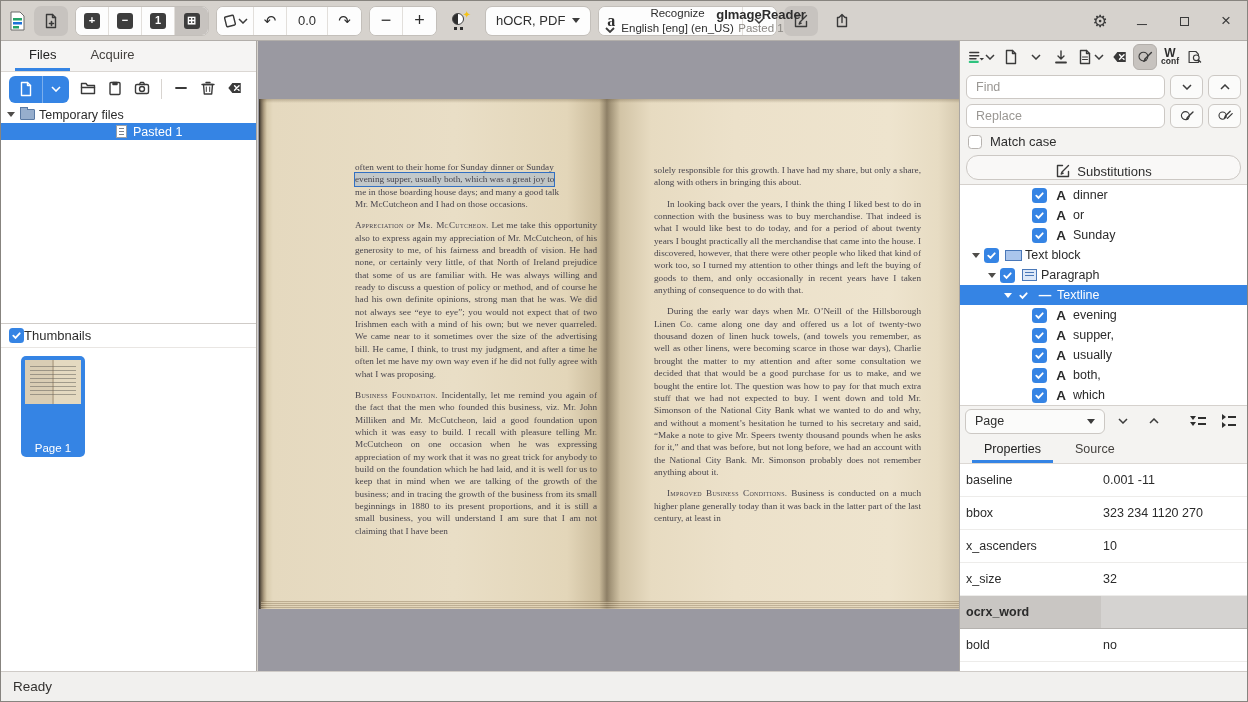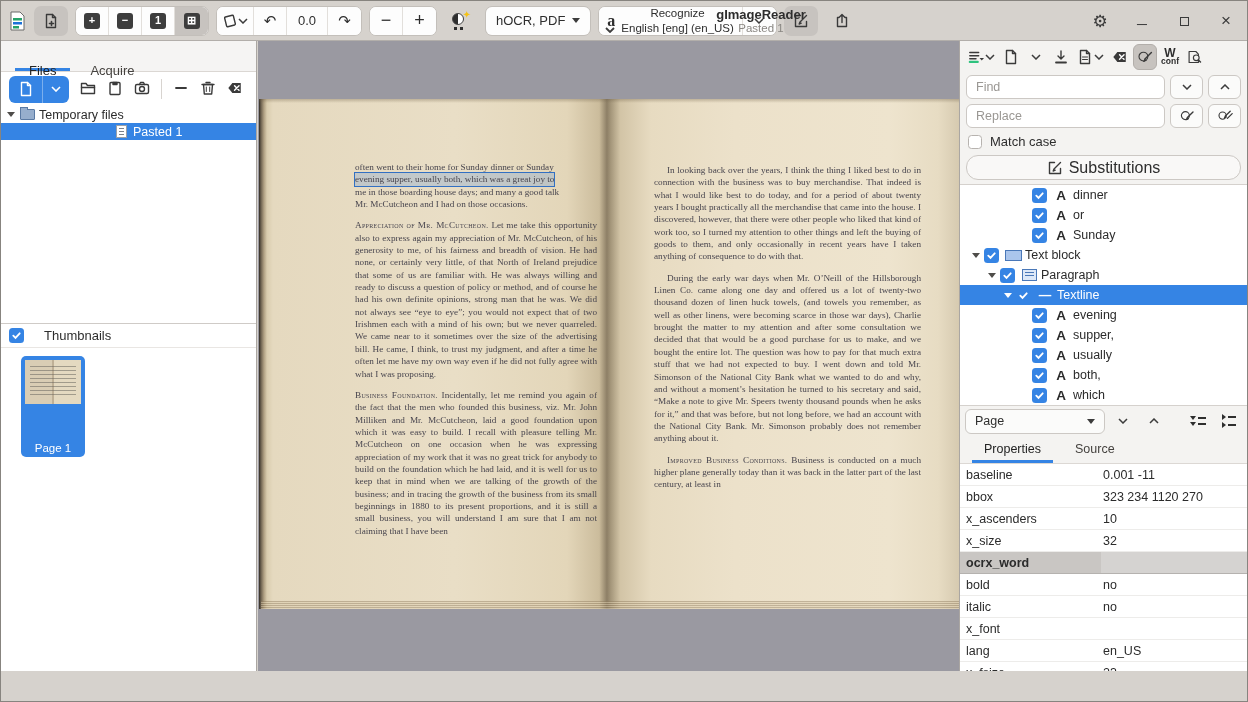--- a/index.html
+++ b/index.html
@@ -41,38 +41,38 @@
   
   .ctl-icon { position:relative; width:18px; height:18px; }
   .ctl-circle { position:absolute; left:0; top:1px; width:12px; height:12px; border-radius:50%; border:1px solid #444; background:linear-gradient(90deg,#2e2e2e 50%,#fff 50%); }
   .ctl-star { position:absolute; right:-1px; top:-3px; color:#f5c211; font-size:10px; }
   .ctl-d1,.ctl-d2 { position:absolute; width:3px; height:3px; background:#2e2e2e; bottom:0; }
   .ctl-d1 { left:2px; } .ctl-d2 { left:8px; }
 
   
   .sidebar { position:absolute; left:0; top:40px; width:256px; bottom:30px; background:#fff; border-right:1px solid #aaa6a2; }
   .side-tabs { height:31px; background:#f5f4f3; border-bottom:1px solid #dbd7d3; display:flex; padding-left:14px; gap:6px; }
-  .stab { padding:22px 14px 4px; font-size:13px; color:#45423f; border-bottom:3px solid transparent;text-align:right; }
+  .stab { padding:6px 14px 4px; font-size:13px; color:#45423f; border-bottom:3px solid transparent;text-align:right; }
   .stab.active { color:#232323; border-bottom-color:#3584e4; }
   .side-toolbar { height:34px; display:flex; align-items:center; padding:0 8px; gap:11px; }
   .bluesplit { display:flex; height:27px; border-radius:6px; overflow:hidden; background:#3584e4; color:#fff; }
   .bs-main { width:34px; display:flex; align-items:center; justify-content:center; border-right:1px solid rgba(255,255,255,.35); }
   .bs-arrow { width:26px; display:flex; align-items:center; justify-content:center; }
   .bs-arrow .chev { color:#fff; }
   .bluesplit svg.ic { stroke:#fff; }
   .sep-v { width:1px; height:20px; background:#d8d4d0; }
   .srow { height:17px; display:flex; align-items:center; font-size:12.5px; color:#2b2b2b; }
   .srow .tri { width:0; height:0; border-left:4px solid transparent; border-right:4px solid transparent; border-top:5px solid #4f4d4a; margin:0 5px 0 6px; }
   .srow.selected { background:#3584e4; color:#fff; }
   .folder-ic { width:15px; height:11px; background:#96aecd; border:1px solid #5a7aa4; border-radius:1px; position:relative; margin-right:4px; }
   .folder-ic::before { content:""; position:absolute; left:-1px; top:-3px; width:6px; height:2px; background:#96aecd; border:1px solid #5a7aa4; border-bottom:none; }
   .page-ic { width:11px; height:13px; background:#fff; border:1px solid #9aa0a8; position:relative; margin:0 6px 0 115px; }
   .page-ic::before { content:""; position:absolute; inset:2px 2px 2px 2px; background:repeating-linear-gradient(#7c828a 0 1px,transparent 1px 3px); }
   .thumbs-block { position:absolute; left:0; right:0; top:282px; border-top:1px solid #cfcbc7; }
-  .thumb-head { height:24px; display:flex; align-items:center; gap:20px; padding-left:8px; border-bottom:1px solid #e9e6e3; background:#fff; font-size:13px; }
+  .thumb-head { height:24px; display:flex; align-items:center; gap:0; padding-left:8px; border-bottom:1px solid #e9e6e3; background:#fff; font-size:13px; }
   .thumb-tile { margin:8px 0 0 20px; width:64px; background:#3584e4; border-radius:5px; padding:4px 4px 2px; }
   .thumb-img { width:56px; height:44px; background:linear-gradient(90deg,#d9cdb4 0 48%,#bfb096 48% 52%,#e4d9c0 52% 100%); position:relative; }
   .thumb-img::before { content:""; position:absolute; inset:6px 5px; background:repeating-linear-gradient(#6a675f 0 1px,transparent 1px 4px); opacity:.55; }
   .thumb-cap { text-align:center; color:#fff; font-size:11.5px; padding:2px 0 1px;margin-top:36px; }
 
   
   .cb { width:15px; height:15px; border-radius:3.5px; background:#3584e4; display:flex; align-items:center; justify-content:center; flex:none; }
   .cb svg { width:11px; height:11px; }
   .cb.un { background:#fff; border:1px solid #b7b3af; }
 
@@ -103,21 +103,21 @@
   .rtb.pressed { background:#c7c3bf; border:1px solid #b2aeaa; }
   .wconf { line-height:.8; text-align:center; font-weight:bold; }
   .wconf .w1 { font-size:12px; display:block; }
   .wconf .w2 { font-size:8.5px; display:block; }
   .frow { display:flex; gap:5px; margin:2px 6px 3px; }
   .finput { flex:1; height:24px; border:1px solid #ccc8c4; border-radius:6px; background:#fff; padding:0 9px; font-size:12.5px; font-family:"Liberation Sans",sans-serif; color:#4d7c0f; }
   .finput::placeholder { color:#9a9793; }
   .sbtn { width:33px; height:24px; background:#fbfbfa; border:1px solid #ccc8c4; border-radius:6px; display:flex; align-items:center; justify-content:center; flex:none; }
   .mcrow { display:flex; align-items:center; gap:8px; margin:3px 0 3px 8px; font-size:13px; }
   .mcrow .cb { width:14px; height:14px; }
-  .substbtn { margin:3px 6px 4px; height:25px; background:#f9f8f7; border:1px solid #ccc8c4; border-radius:12px; display:flex; align-items:center; justify-content:center; gap:6px; font-size:16px; }
+  .substbtn { margin:3px 6px 4px; height:25px; background:#f9f8f7; border:1px solid #ccc8c4; border-radius:12px; display:flex; align-items:flex-end; justify-content:center; gap:6px; font-size:13px; }
   .tree2 { height:222px; background:#fff; border-top:1px solid #d5d1cd; border-bottom:1px solid #d5d1cd; overflow:hidden; }
   .trow { height:20px; display:flex; align-items:center; font-size:12.5px; color:#2b2b2b; }
   .trow .tri2 { width:0; height:0; border-left:4px solid transparent; border-right:4px solid transparent; border-top:5px solid #4f4d4a; margin-right:4px; flex:none; }
   .trow.noexp .tri2 { visibility:hidden; }
   .trow .cb { margin-right:5px; }
   .trow.selected { background:#3584e4; color:#fff; }
   .trow.selected .tri2 { border-top-color:#fff; }
   .ic-slot { width:18px; display:flex; align-items:center; justify-content:center; margin-right:3px; flex:none; }
   .ic-t { display:none; }
   .trow.t-word .ic-word { display:block; font-weight:bold; font-size:13.5px; font-family:"Liberation Sans",sans-serif; }
@@ -131,21 +131,21 @@
   .flatbtn { width:26px; height:24px; display:flex; align-items:center; justify-content:center; }
   .exp-ic { display:flex; flex-direction:column; gap:2px; }
   .exp-ic .r { display:flex; align-items:center; gap:2px; }
   .exp-ic .tr-d { width:0; height:0; border-left:3.5px solid transparent; border-right:3.5px solid transparent; border-top:4.5px solid #2e2e2e; }
   .exp-ic .tr-r { width:0; height:0; border-top:3.5px solid transparent; border-bottom:3.5px solid transparent; border-left:4.5px solid #2e2e2e; }
   .exp-ic .bar { width:8px; height:2px; background:#2e2e2e; }
   .proptabs { height:28px; display:flex; gap:10px; padding-left:12px; background:#f4f3f1; border-bottom:1px solid #dcd8d4; }
   .ptab { padding:6px 12px 2px; font-size:12.5px; color:#45423f; border-bottom:3px solid transparent; }
   .ptab.active { color:#232323; border-bottom-color:#3584e4; }
   .ptable { flex:1; background:#fff; overflow:hidden; font-size:12.5px; }
-  .prow { display:flex; height:22px; align-items:center; border-bottom:1px solid #edecea; }
+  .prow { display:flex; height:33px; align-items:center; border-bottom:1px solid #edecea; }
   .pkey { width:141px; padding-left:6px; color:#2b2b2b; }
   .pval { flex:1; padding-left:2px; color:#2b2b2b; }
   .prow.header { background:#c9c6c3; border-bottom:1px solid #b5b2af; }
   .prow.header .pkey { font-weight:bold; }
   .prow.header .pval { background:#d5d3d1; height:100%; display:flex; align-items:center; }
 
   
   .statusbar { position:absolute; left:0; right:0; bottom:0; height:30px; background:#f1f0ee; border-top:1px solid #cfcbc7; display:flex; align-items:center; padding-left:12px; font-size:13.5px; color:#33312f; }
 </style>
 </head>
@@ -372,20 +372,21 @@
           </div>
         <div>
 
         <div class="para"><span class="lead">Appreciation of Mr. McCutcheon.</span><span> Let me take this opportunity also to express again my appreciation of Mr. McCutcheon, of his generosity to me, of his fairness and breadth of vision. He had none, or certainly very little, of that North of Ireland prejudice that some of us are familiar with. He was always willing and ready to discuss a question of policy or method, and of course he had his own definite opinions, strong man that he was. We did not always see “eye to eye”; you would not expect that of two Irishmen each with a mind of his own; but we never quarreled. We came near to it sometimes over the size of the advertising bill. He came, I think, to trust my judgment, and after a time he often let me have my own way even if he did not fully agree with what I was proposing.</span></div>
             <div class="para"><span class="lead">Business Foundation.</span><span> Incidentally, let me remind you again of the fact that the men who founded this business, viz. Mr. John Milliken and Mr. McCutcheon, laid a good foundation upon which it was easy to build. I recall with pleasure telling Mr. McCutcheon on one occasion when he was expressing appreciation of my work that it was no great trick for anybody to build on the foundation which he had laid, and it is well for us to keep that in mind when we are talking of the growth of the business; and in tracing the growth of the business from its small beginnings in 1880 to its present proportions, and it is still a small business, you will understand I am sure that I am not claiming that I have been</span></div>
           </div>
       </div>
       <div class="ptext right-text">
         <div>
 
+        <div class="para"><span class="lead"></span><span>solely responsible for this growth. I have had my share, but only a share, along with others in bringing this about.</span></div>
             <div class="para indent"><span class="lead"></span><span>In looking back over the years, I think the thing I liked best to do in connection with the business was to buy merchandise. That indeed is what I would like best to do today, and for a period of about twenty years I bought practically all the merchandise that came into the house. I discovered, however, that there were other people who liked that kind of work too, so I turned my attention to other things and left the buying of goods to them, and only occasionally in recent years have I taken anything of consequence to do with that.</span></div>
             <div class="para indent"><span class="lead"></span><span>During the early war days when Mr. O’Neill of the Hillsborough Linen Co. came along one day and offered us a lot of twenty-two thousand dozen of linen huck towels, (and towels you remember, as well as other linens, were becoming scarce in those war days), Charlie brought the matter to my attention and after some consultation we decided that that would be a good purchase for us to make, and we bought the entire lot. The question was how to pay for that much extra stuff that we had not expected to buy. I went down and told Mr. Simonson of the National City Bank what we wanted to do and why, and without a moment’s hesitation he turned to his secretary and said, “Make a note to give Mr. Speers twenty thousand pounds when he asks for it,” and that was before, but not long before, we had an account with the National City Bank. Mr. Simonson probably does not remember anything about it.</span></div>
             <div class="para indent"><span class="lead">Improved Business Conditions.</span><span> Business is conducted on a much higher plane generally today than it was back in the latter part of the last century, at least in</span></div>
           </div>
       </div>
     </div>
   </div>
 
   <div class="rpanel">
     <div class="rtoolbar">
@@ -749,14 +750,17 @@
           <span class="pval">en_US</span>
         </div>
 
         <div class="prow">
           <span class="pkey">x_fsize</span>
           <span class="pval">23</span>
         </div>
       </div>
   </div>
 
+  <div class="statusbar">
+    <span>Ready</span>
+  </div>
 
 </div>
 
 </body></html>

